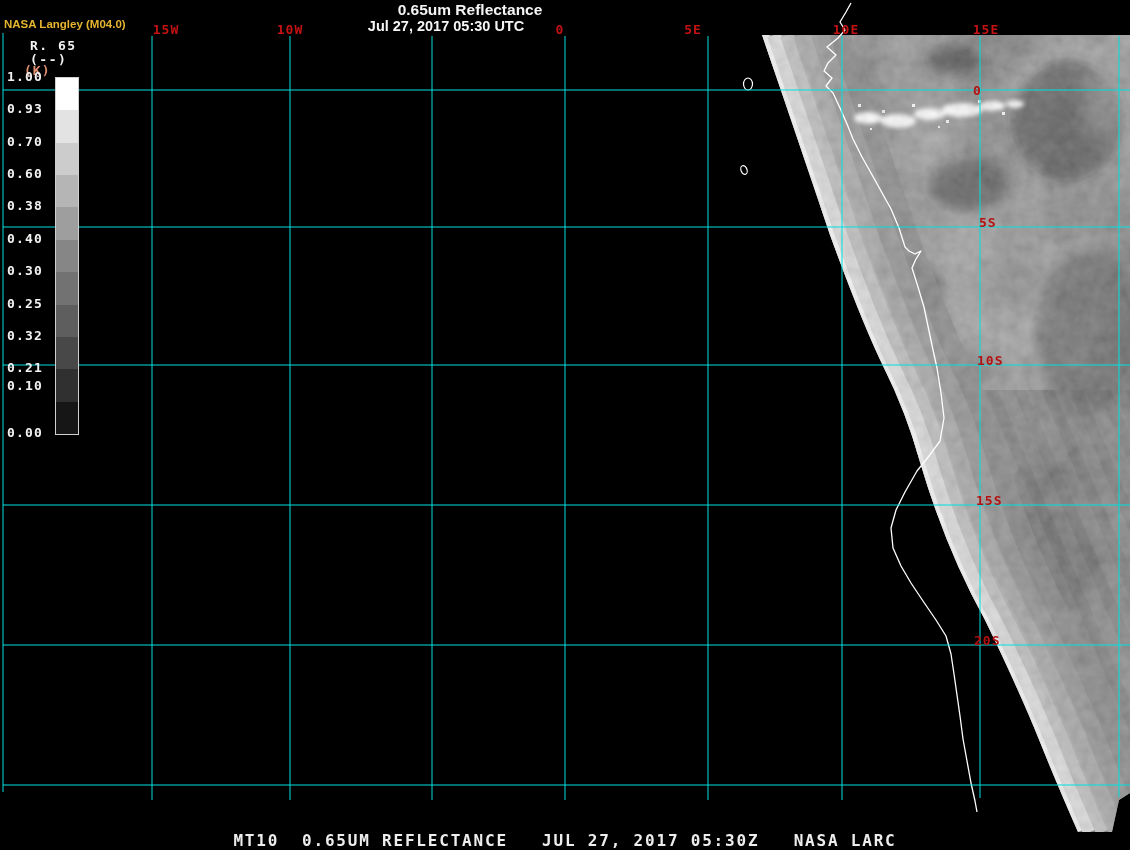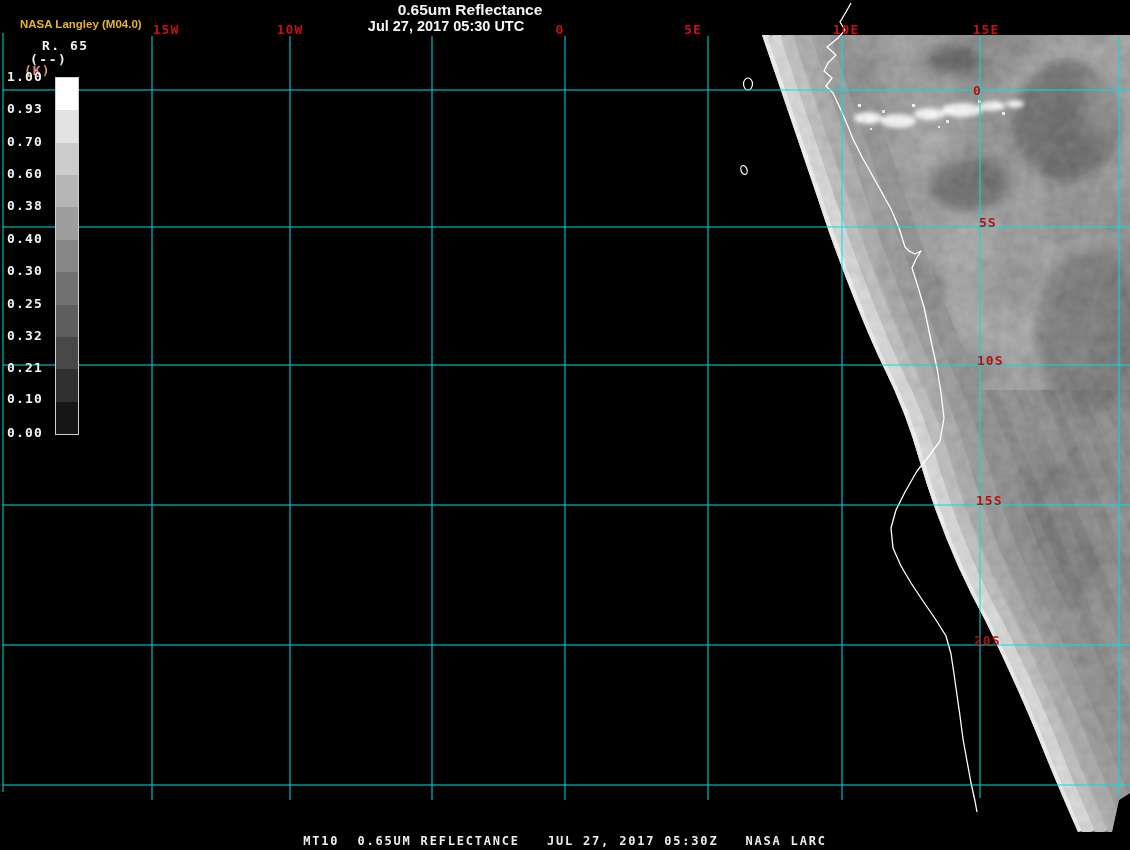--- a/index.html
+++ b/index.html
@@ -1,42 +1,42 @@
 <!DOCTYPE html>
 <html><head>
 <meta charset="utf-8">
 <style>
   html,body{margin:0;padding:0;background:#000;}
   .stage{position:relative;width:1130px;height:850px;background:#000;overflow:hidden;
          font-family:"DejaVu Sans Mono",monospace;}
   .stage svg{position:absolute;left:0;top:0;z-index:1;}
   .ov{position:absolute;z-index:3;font-weight:bold;}
   
-  .agency{left:20px;top:18px;color:#e6b52f;font-family:"Liberation Sans",sans-serif;
+  .agency{left:4px;top:18px;color:#e6b52f;font-family:"Liberation Sans",sans-serif;
           font-size:11.5px;white-space:nowrap;}
   .title1{left:470px;top:1px;transform:translateX(-50%);color:#f5f5f5;
           font-family:"Liberation Sans",sans-serif;font-size:15.5px;white-space:nowrap;}
   .title2{left:446px;top:18px;transform:translateX(-50%);color:#f5f5f5;
           font-family:"Liberation Sans",sans-serif;font-size:14.5px;white-space:nowrap;}
   
   .lon{top:22px;transform:translateX(-50%);color:#c41212;font-size:13px;font-weight:bold;
        letter-spacing:1px;white-space:nowrap;}
   .lat{color:#b51111;font-size:13px;font-weight:bold;letter-spacing:1px;white-space:nowrap;}
   
-  .cb-var{left:42px;top:38px;color:#f2f2f2;font-size:13px;letter-spacing:1.5px;text-align:right;}
+  .cb-var{left:30px;top:38px;color:#f2f2f2;font-size:13px;letter-spacing:1.5px;text-align:right;}
   .cb-units{left:30px;top:52px;color:#f2f2f2;font-size:13px;letter-spacing:1.5px;}
   .cb-aux{left:24px;top:63px;color:#df8f70;font-size:13px;letter-spacing:1px;z-index:3;}
   .cb-tick{width:46px;left:7px;text-align:left;color:#f2f2f2;font-size:13px;
            letter-spacing:1.2px;z-index:4;}
   .cb-bar{left:55px;top:77px;width:22px;height:356px;border:1px solid #cfcfcf;z-index:4;
           display:flex;flex-direction:column;}
   .cb-bar div{flex:1 1 auto;}
   
   .footer{left:0;top:832px;width:1130px;height:18px;background:#000;z-index:5;
-          color:#ededed;font-size:12px;letter-spacing:1.8px;line-height:18px;
+          color:#ededed;font-size:16px;letter-spacing:1.8px;line-height:18px;
           text-align:center;white-space:pre;}
 </style>
 </head>
 <body>
 
 <div class="stage">
 
   <svg width="1130" height="850" viewBox="0 0 1130 850">
     <defs>
       <path id="termPath" d="M 762,35 Q 798,140 830,235 Q 862,323 884,368 Q 906,412 920,462
@@ -185,21 +185,21 @@
   <div class="ov cb-tick" style="top:69px">1.00</div>
   <div class="ov cb-tick" style="top:101px">0.93</div>
   <div class="ov cb-tick" style="top:134px">0.70</div>
   <div class="ov cb-tick" style="top:166px">0.60</div>
   <div class="ov cb-tick" style="top:198px">0.38</div>
   <div class="ov cb-tick" style="top:231px">0.40</div>
   <div class="ov cb-tick" style="top:263px">0.30</div>
   <div class="ov cb-tick" style="top:296px">0.25</div>
   <div class="ov cb-tick" style="top:328px">0.32</div>
   <div class="ov cb-tick" style="top:360px">0.21</div>
-  <div class="ov cb-tick" style="top:391px">0.10</div>
+  <div class="ov cb-tick" style="top:378px">0.10</div>
   <div class="ov cb-tick" style="top:425px">0.00</div>
   <div class="ov cb-bar" id="cb-bar">
       <div style="background: rgb(255, 255, 255);"></div>
       <div style="background: rgb(227, 227, 227);"></div>
       <div style="background: rgb(204, 204, 204);"></div>
       <div style="background: rgb(181, 181, 181);"></div>
       <div style="background: rgb(158, 158, 158);"></div>
       <div style="background: rgb(134, 134, 134);"></div>
       <div style="background: rgb(114, 114, 114);"></div>
       <div style="background: rgb(94, 94, 94);"></div>

